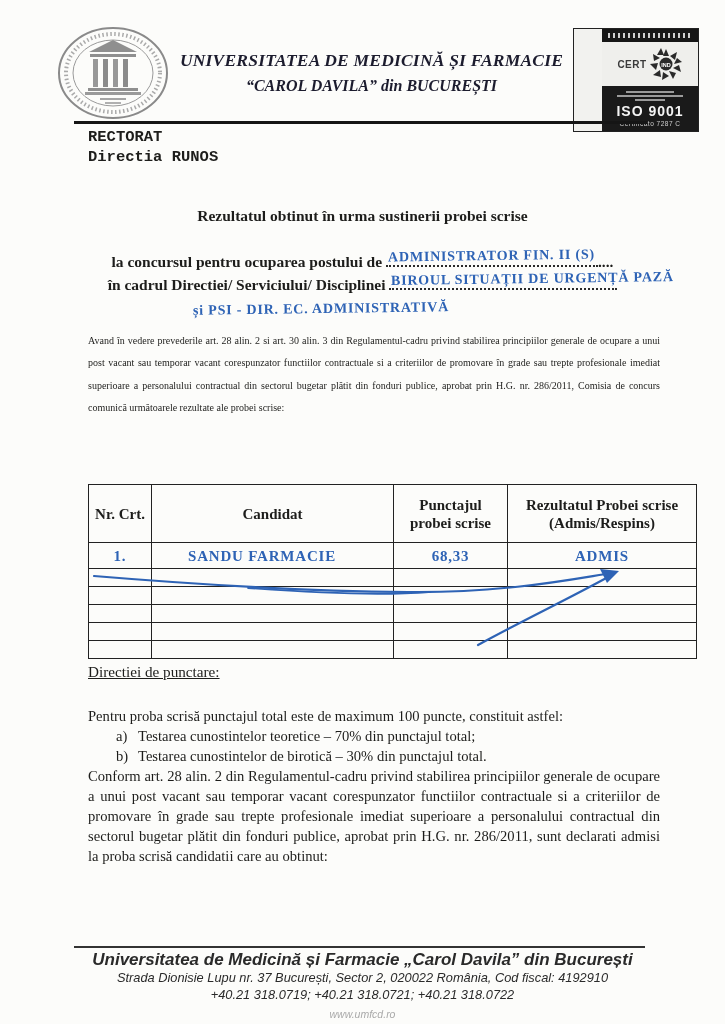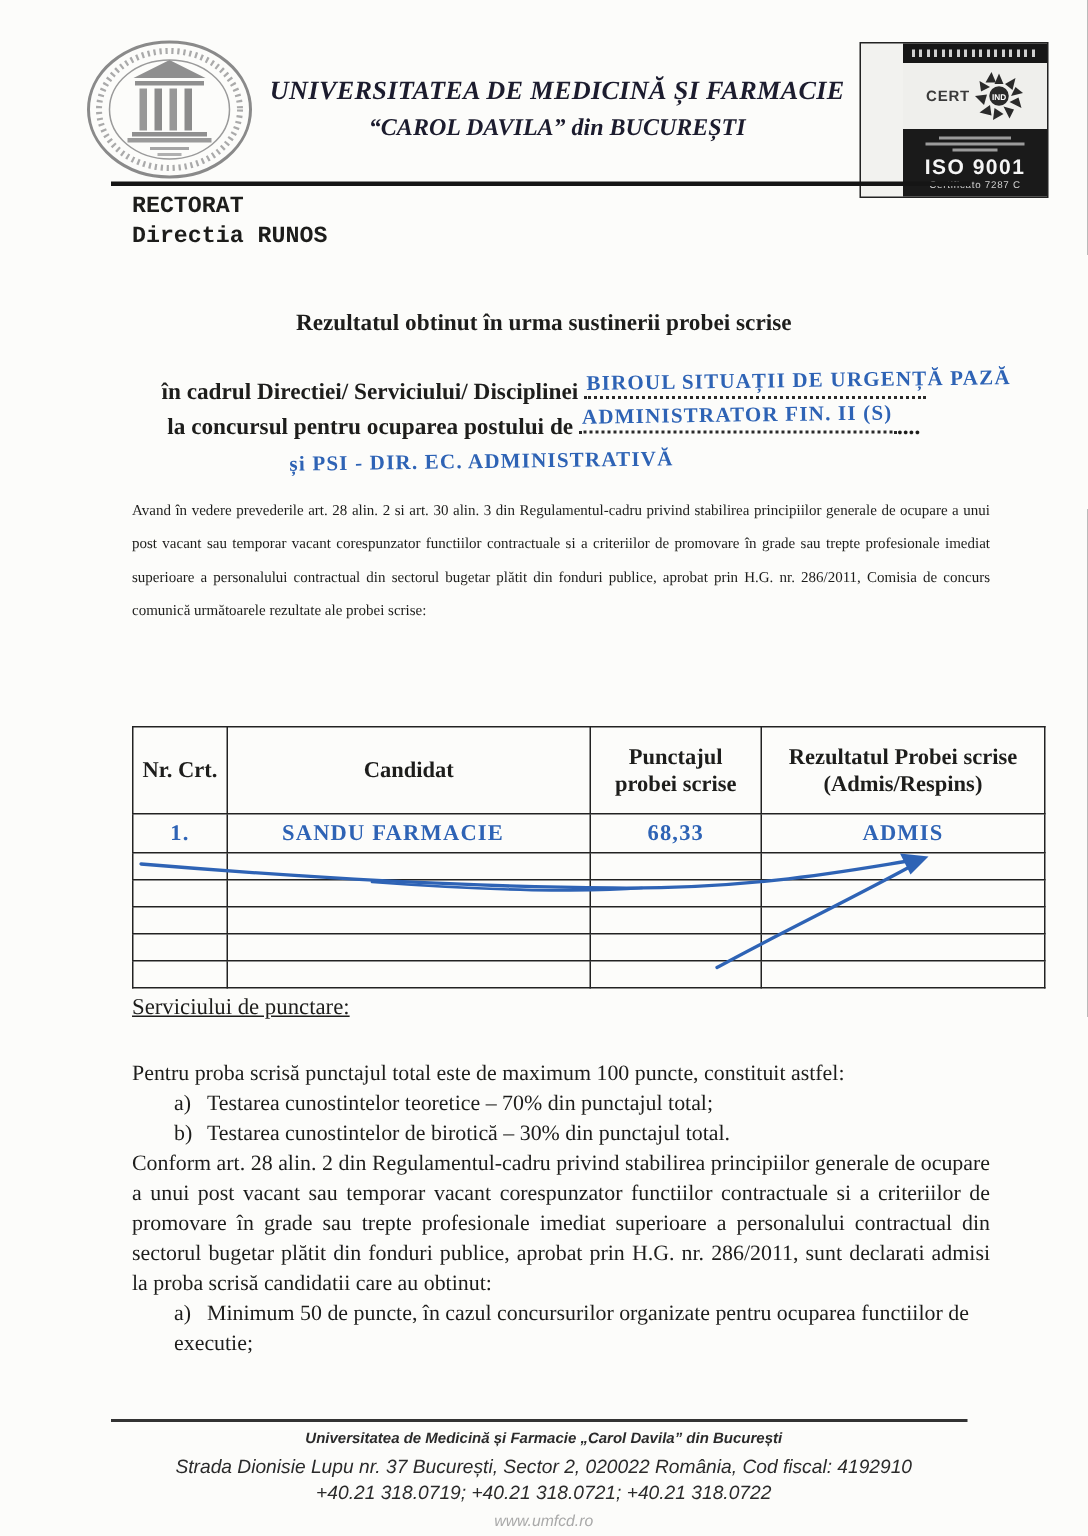--- a/index.html
+++ b/index.html
@@ -68,21 +68,21 @@
   
   .section2{position:absolute;left:88px;top:662px;width:572px;font-size:14.6px;line-height:20px;}
   .sec-head{text-decoration:underline;font-size:15.2px;margin:0 0 24px 0;font-weight:normal;}
   .sec-para{text-align:justify;margin:0;}
   .sec-list{margin:0 0 0 28px;padding:0;list-style:none;}
   .sec-list li{margin:0;}
   .sec-list .mk{display:inline-block;width:22px;}
   
   .frule{position:absolute;left:74px;right:80px;top:946px;height:2px;background:#333;}
   .footer{position:absolute;left:0;right:0;top:951px;text-align:center;font-family:"Liberation Sans",sans-serif;font-style:italic;color:#2a2a2a;line-height:17.5px;}
-  .f1{font-weight:bold;font-size:10px;}
+  .f1{font-weight:bold;font-size:17px;}
   .f2,.f3{font-size:12.8px;}
   .f4{font-size:10.5px;color:#a9a9a9;margin-top:2px;}
 </style>
 </head>
 <body>
 
 <div class="page">
 
   <div class="header">
     <div class="seal">
@@ -145,24 +145,24 @@
 
   <div class="dept">
     <div>RECTORAT</div>
     <div>Directia RUNOS</div>
   </div>
 
   <div class="doc-title">Rezultatul obtinut în urma sustinerii probei scrise</div>
 
   <div class="subtitle">
     <div class="line">
+      <span>la concursul pentru ocuparea postului de </span><span class="dotline" style="width:212px;"><span class="hand tilt">ADMINISTRATOR FIN. II (S)</span></span><span>....</span>
+    </div>
+    <div class="line">
       <span>în cadrul Directiei/ Serviciului/ Disciplinei </span><span class="dotline" style="width:228px;"><span class="hand tilt">BIROUL SITUAȚII DE URGENȚĂ PAZĂ</span></span>
-    </div>
-    <div class="line">
-      <span>la concursul pentru ocuparea postului de </span><span class="dotline" style="width:212px;"><span class="hand tilt">ADMINISTRATOR FIN. II (S)</span></span><span>....</span>
     </div>
     <div class="line" style="transform:translateX(-42px);">
       <span class="hand tilt">și PSI - DIR. EC. ADMINISTRATIVĂ</span>
     </div>
   </div>
 
   <div id="para1" class="para-block">Avand în vedere prevederile art. 28 alin. 2 si art. 30 alin. 3 din Regulamentul-cadru privind stabilirea principiilor generale de ocupare a unui post vacant sau temporar vacant corespunzator functiilor contractuale si a criteriilor de promovare în grade sau trepte profesionale imediat superioare a personalului contractual din sectorul bugetar plătit din fonduri publice, aprobat prin H.G. nr. 286/2011, Comisia de concurs comunică următoarele rezultate ale probei scrise:</div>
 
   <div class="tablewrap">
     <table class="res">
@@ -215,30 +215,27 @@
       <g fill="none" stroke="var(--ink,#2e63b5)" stroke-width="2.2" stroke-linecap="round">
         <path d="M6,92 C 90,99 200,107 320,108 C 420,109 490,94 524,89"></path>
         <path d="M160,104 C 240,110 305,111 340,108" stroke-width="1.8"></path>
         <path d="M390,161 C 430,139 482,114 522,92"></path>
       </g>
       <polygon points="531,87 512,85 519,99" fill="var(--ink,#2e63b5)"></polygon>
     </svg>
   </div>
 
   <div class="section2">
-    <div class="sec-head">Serviciului de punctare:</div>
+    <div class="sec-head">Directiei de punctare:</div>
     <p class="sec-para">Pentru proba scrisă punctajul total este de maximum 100 puncte, constituit astfel:</p>
     <ul class="sec-list">
       <li><span class="mk">a)</span><span>Testarea cunostintelor teoretice – 70% din punctajul total;</span></li>
       <li><span class="mk">b)</span><span>Testarea cunostintelor de birotică – 30% din punctajul total.</span></li>
     </ul>
     <p class="sec-para">Conform art. 28 alin. 2 din Regulamentul-cadru privind stabilirea principiilor generale de ocupare a unui post vacant sau temporar vacant corespunzator functiilor contractuale si a criteriilor de promovare în grade sau trepte profesionale imediat superioare a personalului contractual din sectorul bugetar plătit din fonduri publice, aprobat prin H.G. nr. 286/2011, sunt declarati admisi la proba scrisă candidatii care au obtinut:</p>
-    <ul class="sec-list">
-      <li><span class="mk">a)</span><span>Minimum 50 de puncte, în cazul concursurilor organizate pentru ocuparea functiilor de executie;</span></li>
-    </ul>
   </div>
 
   <div class="frule"></div>
   <div class="footer">
     <div class="f1">Universitatea de Medicină și Farmacie „Carol Davila” din București</div>
     <div class="f2">Strada Dionisie Lupu nr. 37 București, Sector 2, 020022 România, Cod fiscal: 4192910</div>
     <div class="f3">+40.21 318.0719; +40.21 318.0721; +40.21 318.0722</div>
     <div class="f4">www.umfcd.ro</div>
   </div>
 

